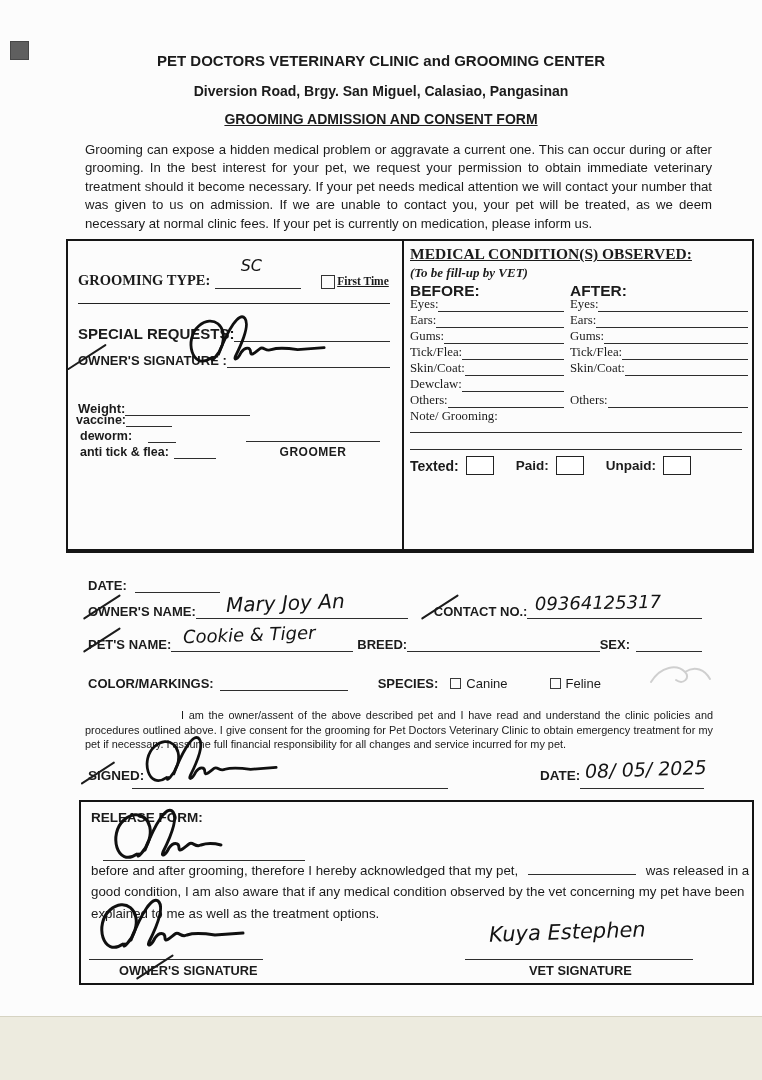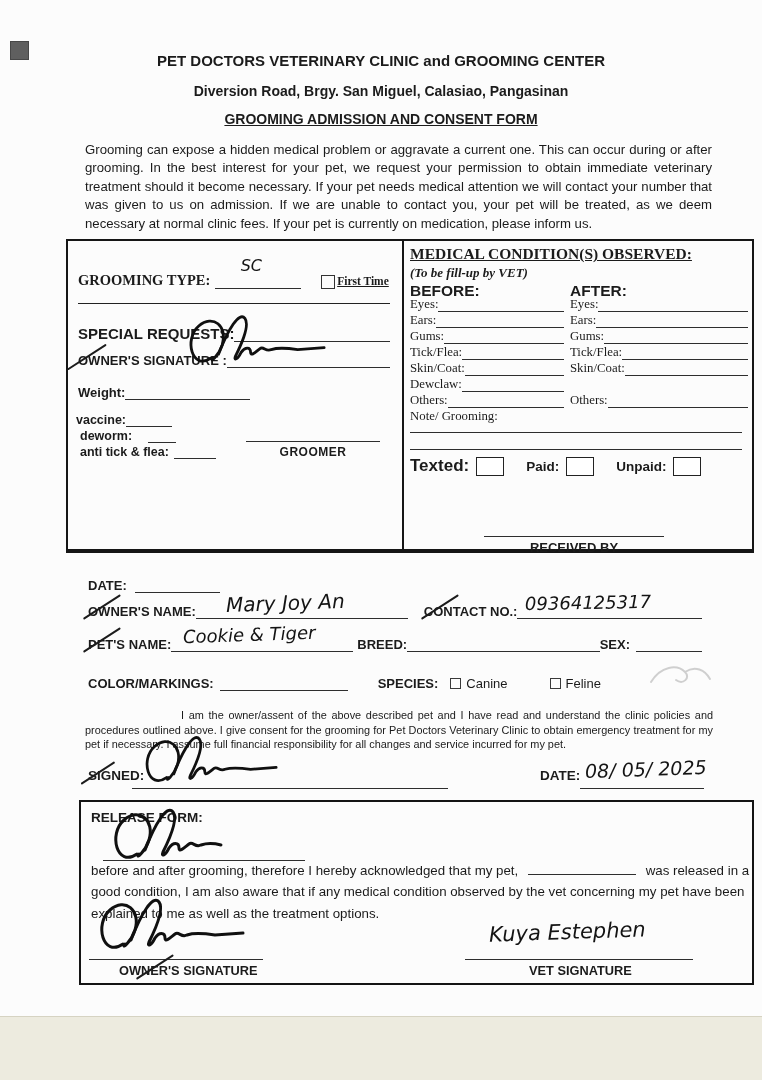--- a/index.html
+++ b/index.html
@@ -65,21 +65,21 @@
         <span class="line"></span>
       </div>
       <div class="abs row" style="left:10px;top:112px;width:312px;">
         <span class="b" style="font-size:13px;white-space:nowrap;">OWNER'S SIGNATURE :</span>
         <span class="line"></span>
       </div>
       <svg class="abs" style="left:112px;top:68px;" width="160" height="66" viewBox="0 0 160 70">
         <path class="sig" d="M28 52 C8 66,-1 32,15 18 C30 5,46 18,40 38 C36 50,26 58,30 52"></path>
         <path class="sig" d="M36 48 C46 22,58 2,64 10 C70 18,58 42,54 50 C52 55,56 54,60 46 C64 40,70 40,70 46 C70 51,76 45,80 42 C84 39,86 46,92 43 C98 41,106 41,120 43 L148 41"></path>
       </svg>
-      <div class="abs row" style="left:10px;top:144px;width:172px;">
+      <div class="abs row" style="left:10px;top:160px;width:172px;">
         <span class="b" style="font-size:13px;">Weight:</span>
         <span class="line"></span>
       </div>
       <div class="abs row" style="left:8px;top:172px;width:96px;">
         <span class="b" style="font-size:12.5px;">vaccine:</span>
         <span class="line"></span>
       </div>
       <div class="abs row" style="left:12px;top:188px;width:96px;">
         <span class="b" style="font-size:12.5px;margin-right:16px;">deworm:</span>
         <span class="line"></span>
@@ -152,46 +152,42 @@
       <div class="abs row" style="left:166px;top:152px;width:178px;">
           <span class="serif rlabel">Others:</span>
           <span class="line"></span>
         </div>
 
       <div class="abs serif rlabel" style="left:6px;top:168px;">Note/ Grooming:</div>
       <div class="abs line" style="left:6px;right:10px;top:178px;height:13px;"></div>
       <div class="abs line" style="left:6px;right:10px;top:195px;height:13px;"></div>
 
       <div class="abs" style="left:6px;top:215px;display:flex;align-items:center;">
-        <span class="b" style="font-size:17px;">Texted:</span>
+        <span class="b" style="font-size:14px;">Texted:</span>
           <span class="chk"></span>
         <span class="b" style="font-size:13.5px;margin-left:22px;">Paid:</span>
           <span class="chk"></span>
         <span class="b" style="font-size:13.5px;margin-left:22px;">Unpaid:</span>
           <span class="chk"></span>
       </div>
 
-      <div class="abs" style="left:80px;top:283px;width:180px;text-align:center;">
-        <div class="line" style="height:12px;"></div>
-        <div class="b" style="font-size:13px;margin-top:3px;">RECEIVED BY</div>
-      </div>
     </div>
   </div>
 
   <div class="abs row" style="left:88px;top:578px;width:132px;">
     <span class="b" style="font-size:13px;margin-right:8px;">DATE:</span>
     <span class="line"></span>
   </div>
 
   <div class="abs row" style="left:88px;top:604px;width:614px;">
     <span class="b" style="font-size:13px;white-space:nowrap;">OWNER'S NAME:</span>
     <span class="line" style="width:212px;flex:none;position:relative;">
       <span class="hw" style="position:absolute;left:30px;top:-14px;font-size:20px;transform:rotate(-2deg);">Mary Joy An</span>
     </span>
-    <span class="b" style="font-size:13px;white-space:nowrap;margin-left:16px;">CONTACT NO.:</span>
+    <span class="b" style="font-size:13px;white-space:nowrap;margin-left:26px;">CONTACT NO.:</span>
     <span class="line" style="position:relative;">
       <span class="hw" style="position:absolute;left:8px;top:-13px;font-size:18px;transform:rotate(-1deg);">09364125317</span>
     </span>
   </div>
 
   <div class="abs row" style="left:88px;top:637px;width:614px;">
     <span class="b" style="font-size:13px;white-space:nowrap;">PET'S NAME:</span>
     <span class="line" style="width:182px;flex:none;position:relative;">
       <span class="hw" style="position:absolute;left:12px;top:-14px;font-size:18px;transform:rotate(-2deg);">Cookie &amp; Tiger</span>
     </span>

